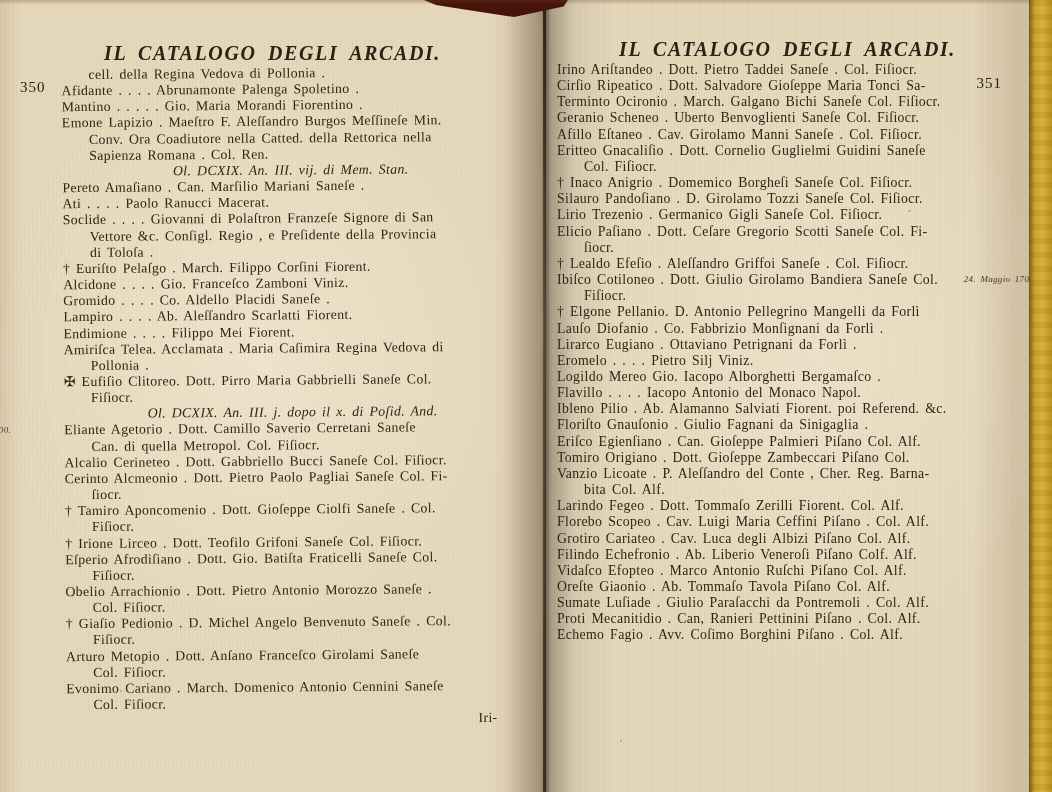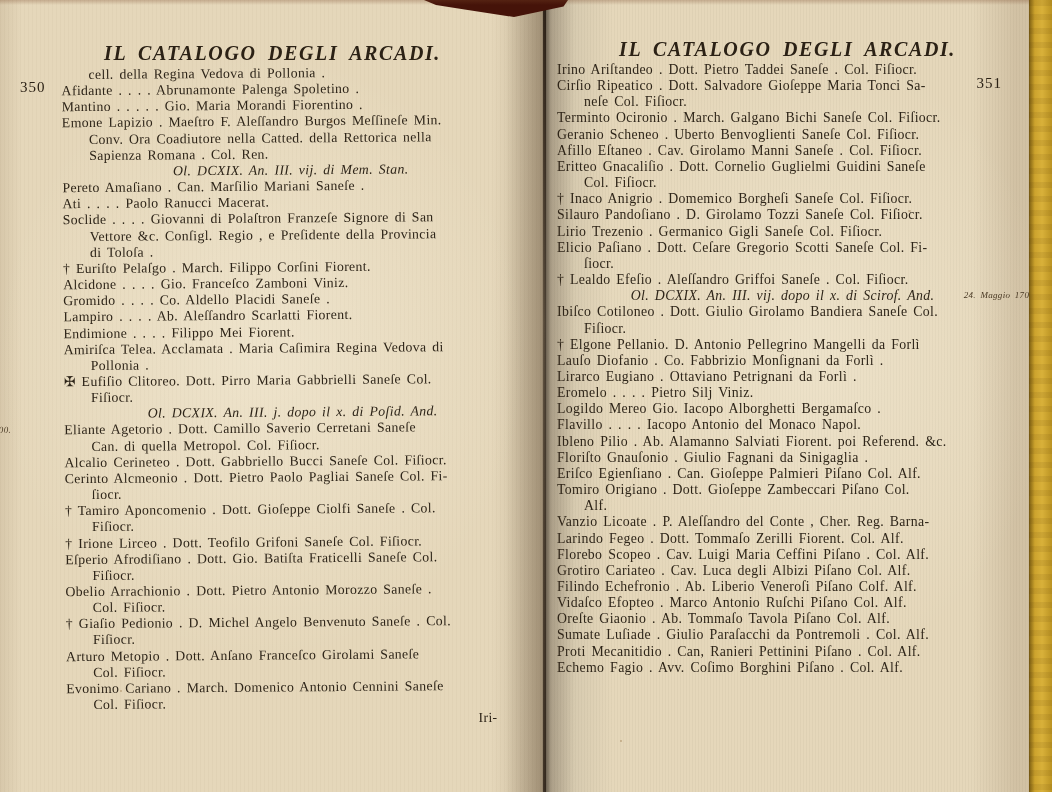--- a/index.html
+++ b/index.html
@@ -142,47 +142,46 @@
   </section>
 
   <section class="page page-right">
     <div class="header">
       <span class="running-title">IL CATALOGO DEGLI ARCADI.</span>
       <span class="pageno">351</span>
     </div>
     <div class="text-block">
         <div class="line entry"><span>Irino Ariſtandeo . Dott. Pietro Taddei Saneſe . </span><span class="it">Col. Fiſiocr.</span></div>
         <div class="line entry"><span>Cirſio Ripeatico . Dott. Salvadore Gioſeppe Maria Tonci Sa-</span></div>
-        <div class="line cont"><span>neſe </span><span class="it">Col. Fiſiocr.</span></div>
         <div class="line entry"><span>Terminto Ocironio . March. Galgano Bichi Saneſe </span><span class="it">Col. Fiſiocr.</span></div>
         <div class="line entry"><span>Geranio Scheneo . Uberto Benvoglienti Saneſe </span><span class="it">Col. Fiſiocr.</span></div>
         <div class="line entry"><span>Afillo Eſtaneo . Cav. Girolamo Manni Saneſe . </span><span class="it">Col. Fiſiocr.</span></div>
         <div class="line entry"><span>Eritteo Gnacaliſio . Dott. Cornelio Guglielmi Guidini Saneſe</span></div>
         <div class="line cont"><span class="it">Col. Fiſiocr.</span></div>
         <div class="line entry"><span>† Inaco Anigrio . Domemico Borgheſi Saneſe </span><span class="it">Col. Fiſiocr.</span></div>
         <div class="line entry"><span>Silauro Pandoſiano . D. Girolamo Tozzi Saneſe </span><span class="it">Col. Fiſiocr.</span></div>
         <div class="line entry"><span>Lirio Trezenio . Germanico Gigli Saneſe </span><span class="it">Col. Fiſiocr.</span></div>
         <div class="line entry"><span>Elicio Paſiano . Dott. Ceſare Gregorio Scotti Saneſe </span><span class="it">Col. Fi-</span></div>
         <div class="line cont"><span class="it">ſiocr.</span></div>
         <div class="line entry"><span>† Lealdo Efeſio . Aleſſandro Griffoi Saneſe . </span><span class="it">Col. Fiſiocr.</span></div>
-        <div class="line head"><span>Ol. DCXIX. An. III. vij. dopo il x. di Scirof. And.</span><span class="margin-note note-right">24. Maggio 1700</span></div>
+        <div class="line head"><span class="margin-note note-right">24. Maggio 1700</span></div>
         <div class="line entry"><span>Ibiſco Cotiloneo . Dott. Giulio Girolamo Bandiera Saneſe </span><span class="it">Col.</span></div>
         <div class="line cont"><span class="it">Fiſiocr.</span></div>
         <div class="line entry"><span>† Elgone Pellanio. D. Antonio Pellegrino Mangelli da Forlì</span></div>
         <div class="line entry"><span>Lauſo Diofanio . Co. Fabbrizio Monſignani da Forlì .</span></div>
         <div class="line entry"><span>Lirarco Eugiano . Ottaviano Petrignani da Forlì .</span></div>
         <div class="line entry"><span>Eromelo . . . . Pietro Silj Viniz.</span></div>
         <div class="line entry"><span>Logildo Mereo Gio. Iacopo Alborghetti Bergamaſco .</span></div>
         <div class="line entry"><span>Flavillo . . . . Iacopo Antonio del Monaco Napol.</span></div>
         <div class="line entry"><span>Ibleno Pilio . Ab. Alamanno Salviati Fiorent. poi Referend. &amp;c.</span></div>
         <div class="line entry"><span>Floriſto Gnauſonio . Giulio Fagnani da Sinigaglia .</span></div>
         <div class="line entry"><span>Eriſco Egienſiano . Can. Gioſeppe Palmieri Piſano </span><span class="it">Col. Alf.</span></div>
         <div class="line entry"><span>Tomiro Origiano . Dott. Gioſeppe Zambeccari Piſano </span><span class="it">Col.</span></div>
-        <div class="line cont"><span class="it">Alf.</span></div>
         <div class="line entry"><span>Vanzio Licoate . P. Aleſſandro del Conte , Cher. Reg. Barna-</span></div>
+        <div class="line cont"><span>bita </span><span class="it">Col. Alf.</span></div>
         <div class="line entry"><span>Larindo Fegeo . Dott. Tommaſo Zerilli Fiorent. </span><span class="it">Col. Alf.</span></div>
         <div class="line entry"><span>Florebo Scopeo . Cav. Luigi Maria Ceffini Piſano . </span><span class="it">Col. Alf.</span></div>
         <div class="line entry"><span>Grotiro Cariateo . Cav. Luca degli Albizi Piſano </span><span class="it">Col. Alf.</span></div>
         <div class="line entry"><span>Filindo Echefronio . Ab. Liberio Veneroſi Piſano </span><span class="it">Colf. Alf.</span></div>
         <div class="line entry"><span>Vidaſco Efopteo . Marco Antonio Ruſchi Piſano </span><span class="it">Col. Alf.</span></div>
         <div class="line entry"><span>Oreſte Giaonio . Ab. Tommaſo Tavola Piſano </span><span class="it">Col. Alf.</span></div>
         <div class="line entry"><span>Sumate Luſiade . Giulio Paraſacchi da Pontremoli . </span><span class="it">Col. Alf.</span></div>
         <div class="line entry"><span>Proti Mecanitidio . Can, Ranieri Pettinini Piſano . </span><span class="it">Col. Alf.</span></div>
         <div class="line entry"><span>Echemo Fagio . Avv. Coſimo Borghini Piſano . </span><span class="it">Col. Alf.</span></div>
       </div>

